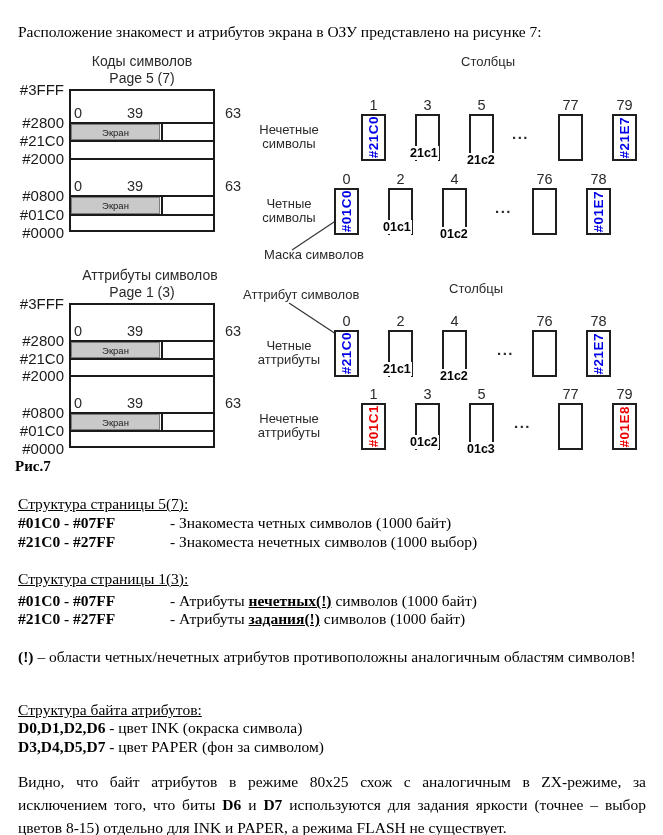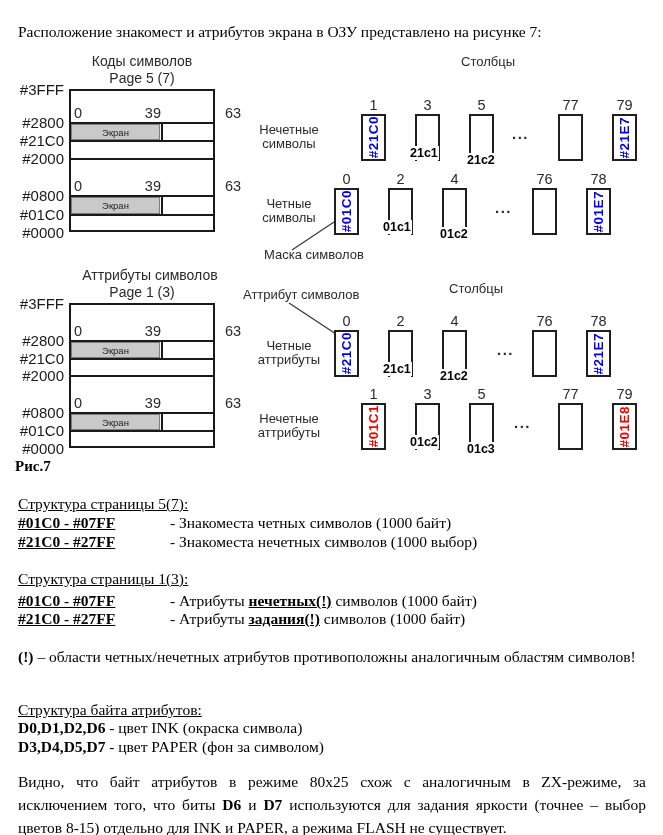--- a/index.html
+++ b/index.html
@@ -3,33 +3,33 @@
 <meta charset="utf-8">
 <style>
   html,body{margin:0;padding:0;background:#fff;}
   .page{position:relative;width:663px;height:835px;background:#fff;overflow:hidden;
         font-family:"Liberation Sans",sans-serif;color:#111;}
   .intro{position:absolute;left:18px;top:7px;width:632px;font-family:"Liberation Serif",serif;
          font-size:15.5px;color:#000;}
   .sec-heading{position:absolute;left:18px;font-family:"Liberation Serif",serif;font-size:15.5px;
          text-decoration:underline;color:#000;}
   .addr-row{position:absolute;left:18px;font-family:"Liberation Serif",serif;font-size:15.5px;color:#000;}
-  .addr{display:inline-block;min-width:152px;font-weight:bold;text-decoration:underline;}
+  .addr{display:inline-block;min-width:152px;font-weight:bold;}
   .para{position:absolute;left:18px;width:628px;font-family:"Liberation Serif",serif;font-size:15.5px;
         line-height:23px;text-align:justify;color:#000;}
   .fig-caption{position:absolute;font-family:"Liberation Serif",serif;font-weight:bold;font-size:15px;color:#000;}
   .fig-title{position:absolute;text-align:center;font-size:14px;color:#2a2a2a;}
   .mm-box{position:absolute;border:2px solid #1a1a1a;background:#fff;box-sizing:border-box;}
   .mm-line{position:absolute;height:2px;background:#1a1a1a;}
   .mm-band{position:absolute;background:#c9c9c9;border:1px solid #7d7d7d;box-sizing:border-box;}
   .mm-band-label{position:absolute;text-align:center;font-size:9.5px;line-height:11px;color:#222;}
   .mm-div{position:absolute;width:2px;background:#1a1a1a;}
   .mm-addr{position:absolute;width:50px;text-align:right;font-size:15px;color:#1a1a1a;white-space:nowrap;}
   .mm-scale{position:absolute;font-size:14.5px;color:#2a2a2a;}
-  .mm-scale.r{text-align:right;}
+  .mm-scale.r{}
   .col-header{position:absolute;text-align:center;font-size:13px;color:#2a2a2a;}
   .side-label{position:absolute;text-align:center;font-size:13px;line-height:14px;color:#2a2a2a;}
   .col-num{position:absolute;text-align:center;font-size:14.5px;color:#2a2a2a;}
   .col-box{position:absolute;border:2px solid #1f1f1f;background:#fff;box-sizing:border-box;
            display:flex;align-items:center;justify-content:center;}
   .col-box.open{border-bottom:none;}
   .vtext{writing-mode:vertical-rl;transform:rotate(180deg);font-weight:bold;font-size:13.5px;
          font-family:"Liberation Sans",sans-serif;letter-spacing:.5px;}
   .sub-label{position:absolute;background:#fff;font-weight:bold;font-size:12.5px;padding:0 1px;color:#000;}
   .col-dots{position:absolute;font-size:15px;font-weight:bold;letter-spacing:1.5px;color:#2a2a2a;}

